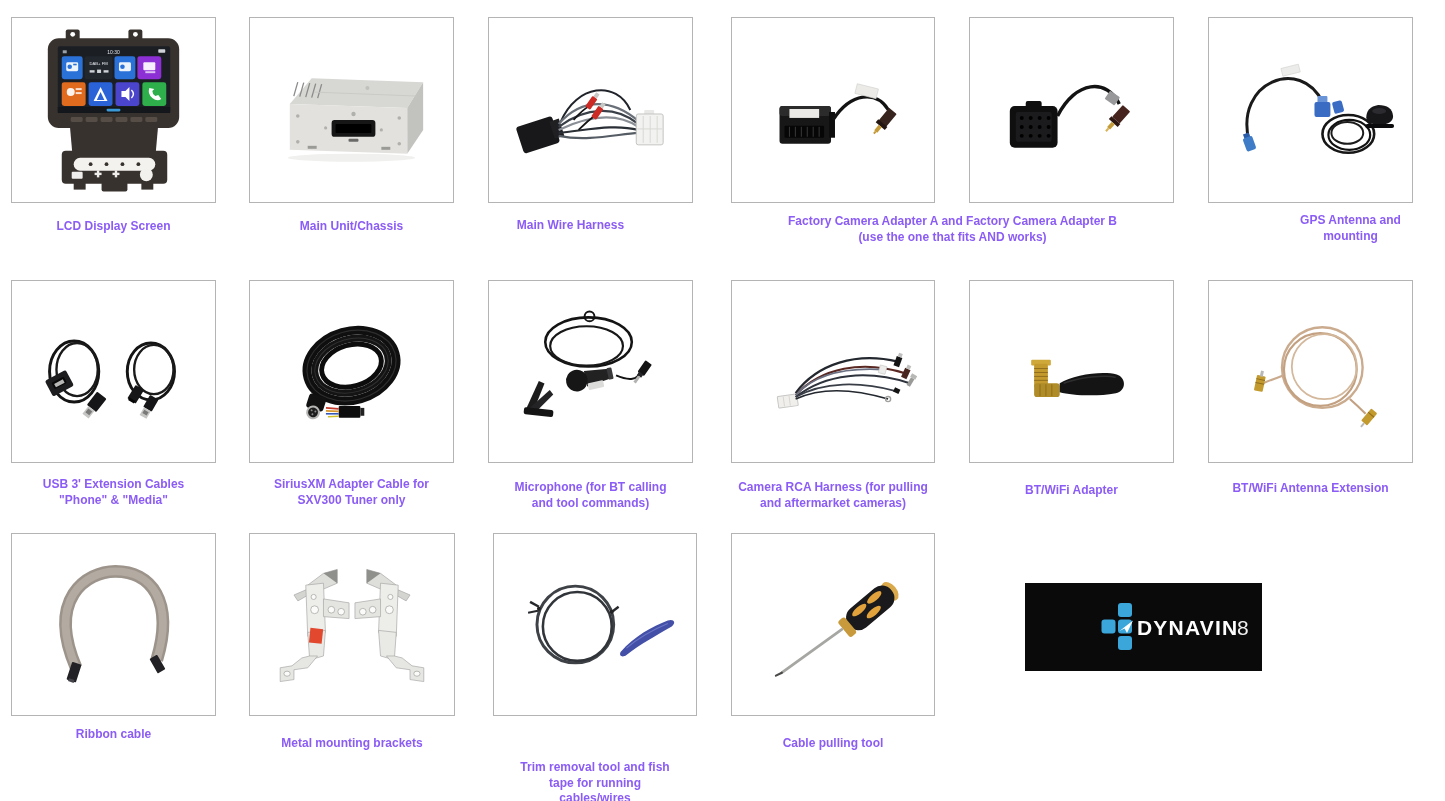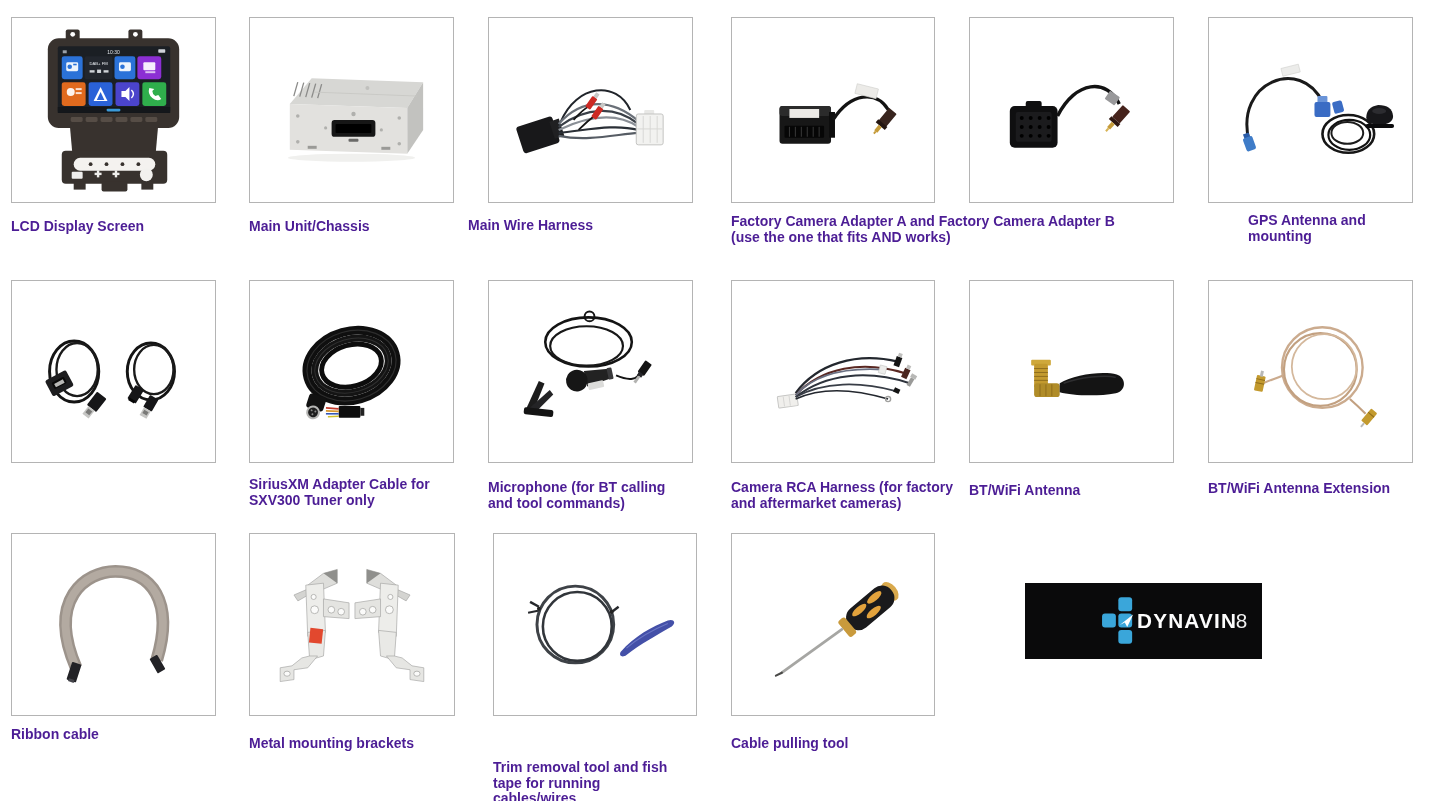--- a/index.html
+++ b/index.html
@@ -7,26 +7,26 @@
   #page {
     position:relative; width:1445px; height:801px; background:#ffffff; overflow:hidden;
     font-family:"Liberation Sans", sans-serif;
   }
   .box {
     position:absolute; background:#ffffff; border:1px solid #b4b4b4;
     display:flex; align-items:center; justify-content:center;
   }
   .box svg { width:100%; height:100%; display:block; }
   .cap {
-    position:absolute; color:#4c1d95;
-    font-size:14px; font-weight:700; line-height:15.5px;
+    position:absolute; text-align:center; color:#8b5cf6;
+    font-size:12px; font-weight:700; line-height:15.5px;
   }
   .cap div { white-space:nowrap; }
   .logo-box {
-    position:absolute; left:1025px; top:583px; width:237px; height:76px;
+    position:absolute; left:1025px; top:583px; width:237px; height:88px;
     background:#0a0a0b;
   }
   .logo-box svg { width:100%; height:100%; display:block; }
 </style>
 </head>
 <body>
 
 <div id="page">
 
   <div class="box" style="left:11px;top:17px;width:205px;height:186px">
@@ -550,34 +550,38 @@
   </div>
   <div class="cap" style="left:731px;top:214px;width:443px">
     <div>Factory Camera Adapter A and Factory Camera Adapter B</div>
     <div>(use the one that fits AND works)</div>
   </div>
   <div class="cap" style="left:1248px;top:213px;width:205px">
     <div>GPS Antenna and</div>
     <div>mounting</div>
   </div>
 
+  <div class="cap" style="left:11px;top:477px;width:205px">
+    <div>USB 3' Extension Cables</div>
+    <div>"Phone" &amp; "Media"</div>
+  </div>
   <div class="cap" style="left:249px;top:477px;width:205px">
     <div>SiriusXM Adapter Cable for</div>
     <div>SXV300 Tuner only</div>
   </div>
   <div class="cap" style="left:488px;top:480px;width:205px">
     <div>Microphone (for BT calling</div>
     <div>and tool commands)</div>
   </div>
   <div class="cap" style="left:731px;top:480px;width:204px">
-    <div>Camera RCA Harness (for factory</div>
+    <div>Camera RCA Harness (for pulling</div>
     <div>and aftermarket cameras)</div>
   </div>
   <div class="cap" style="left:969px;top:483px;width:205px">
-    <div>BT/WiFi Antenna</div>
+    <div>BT/WiFi Adapter</div>
   </div>
   <div class="cap" style="left:1208px;top:481px;width:205px">
     <div>BT/WiFi Antenna Extension</div>
   </div>
 
   <div class="cap" style="left:11px;top:727px;width:205px">
     <div>Ribbon cable</div>
   </div>
   <div class="cap" style="left:249px;top:736px;width:206px">
     <div>Metal mounting brackets</div>

